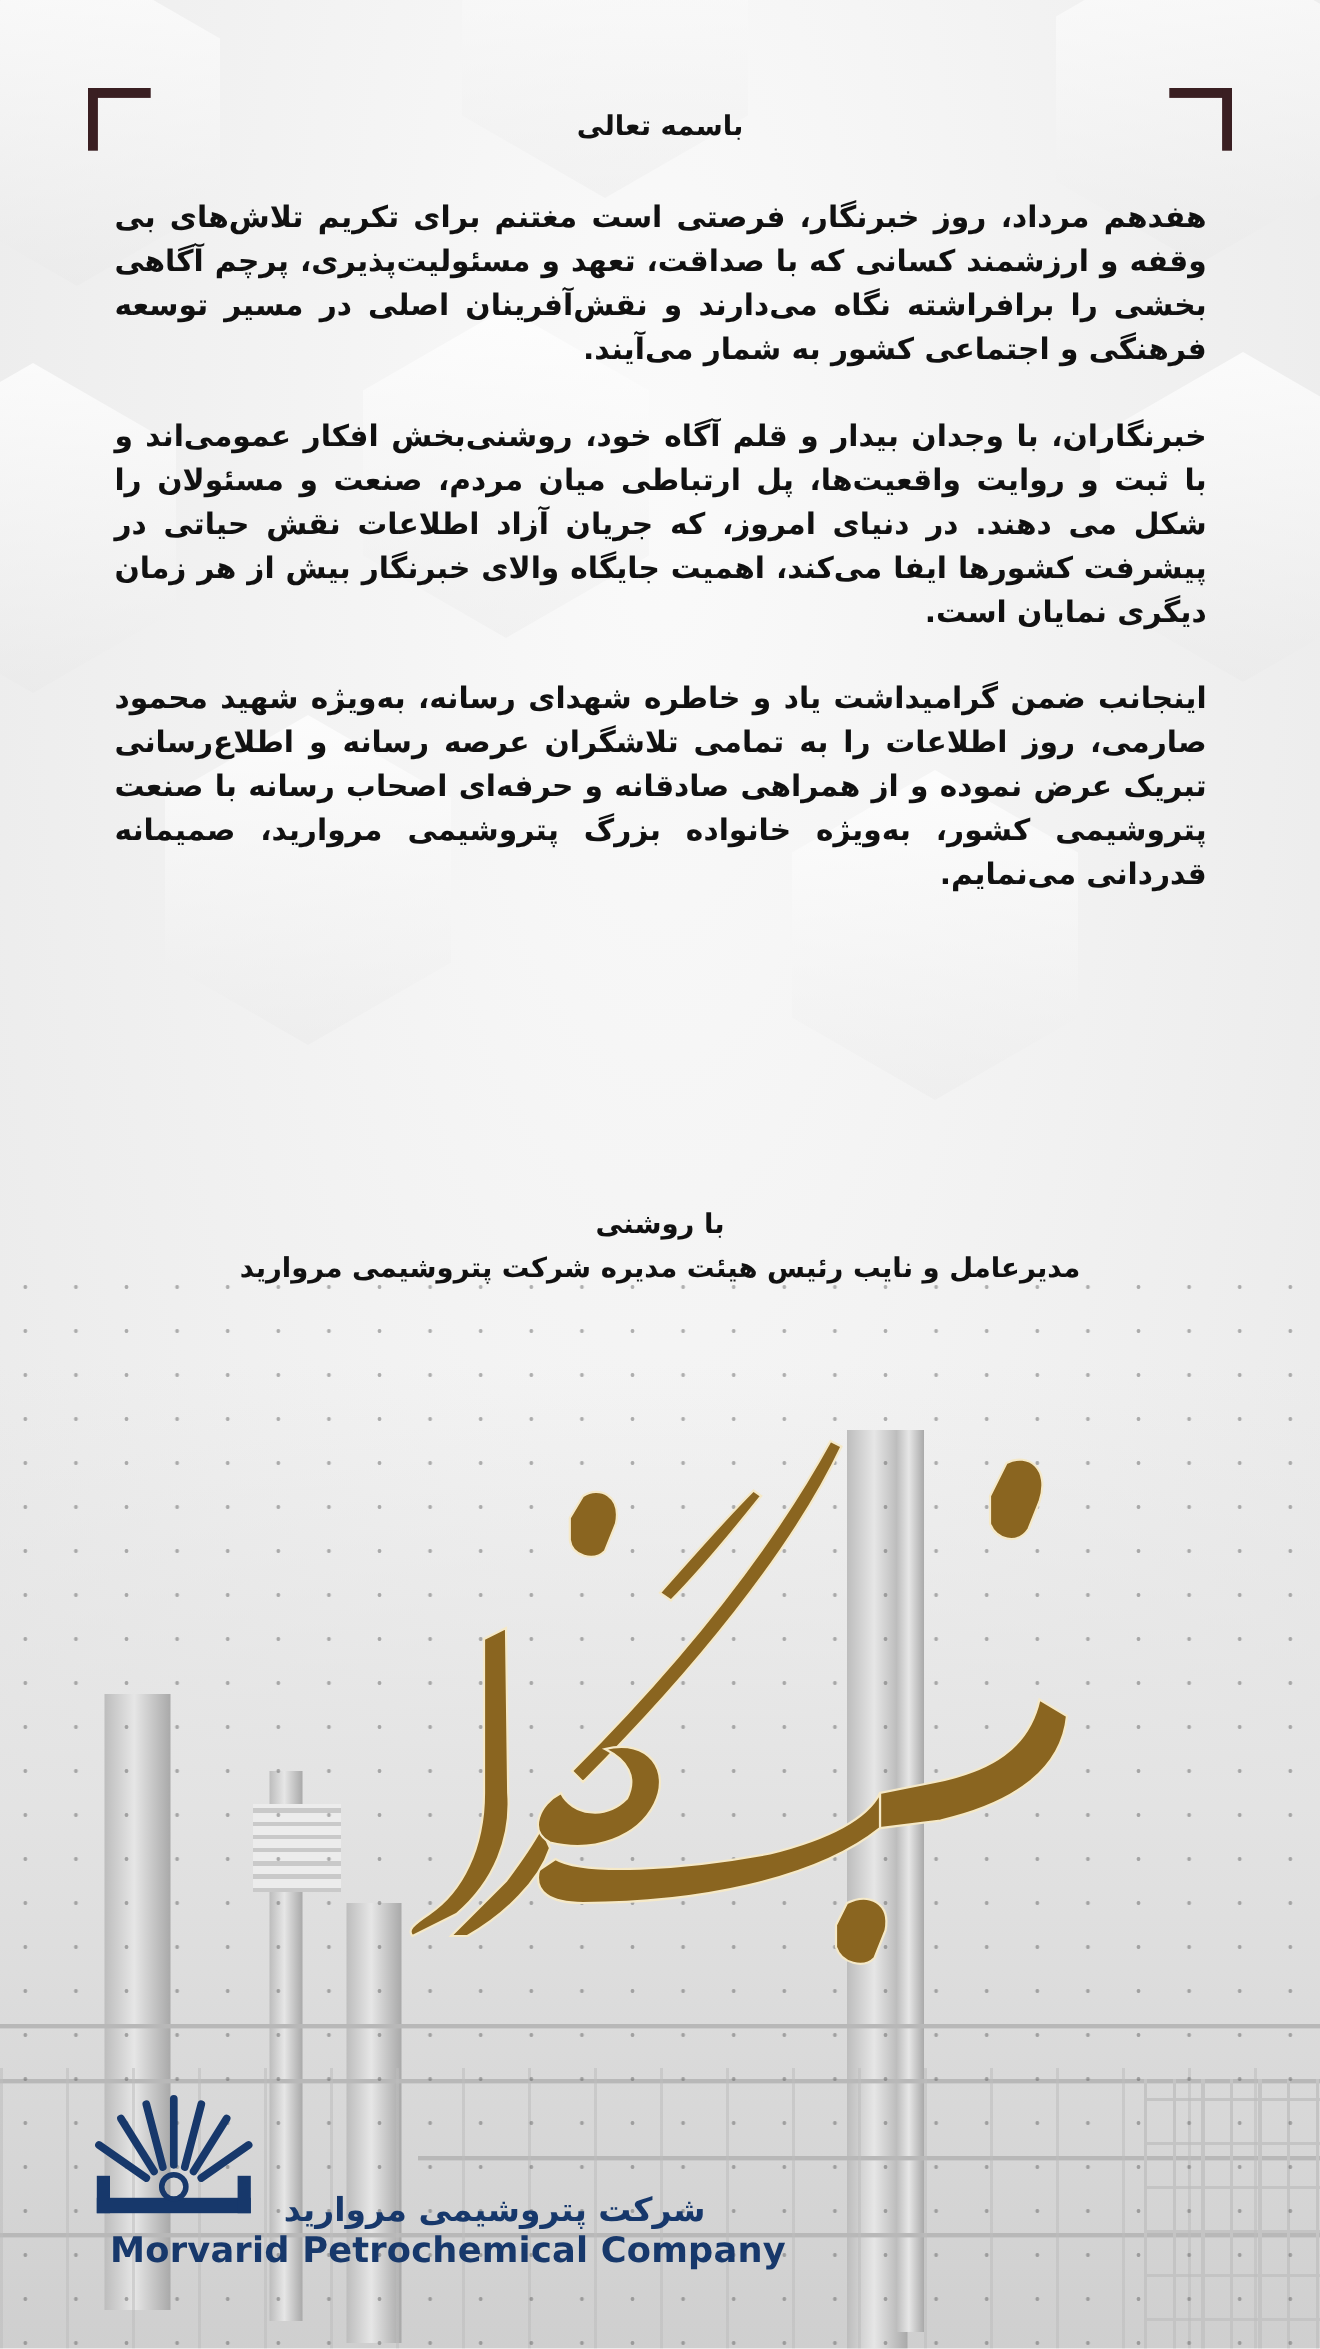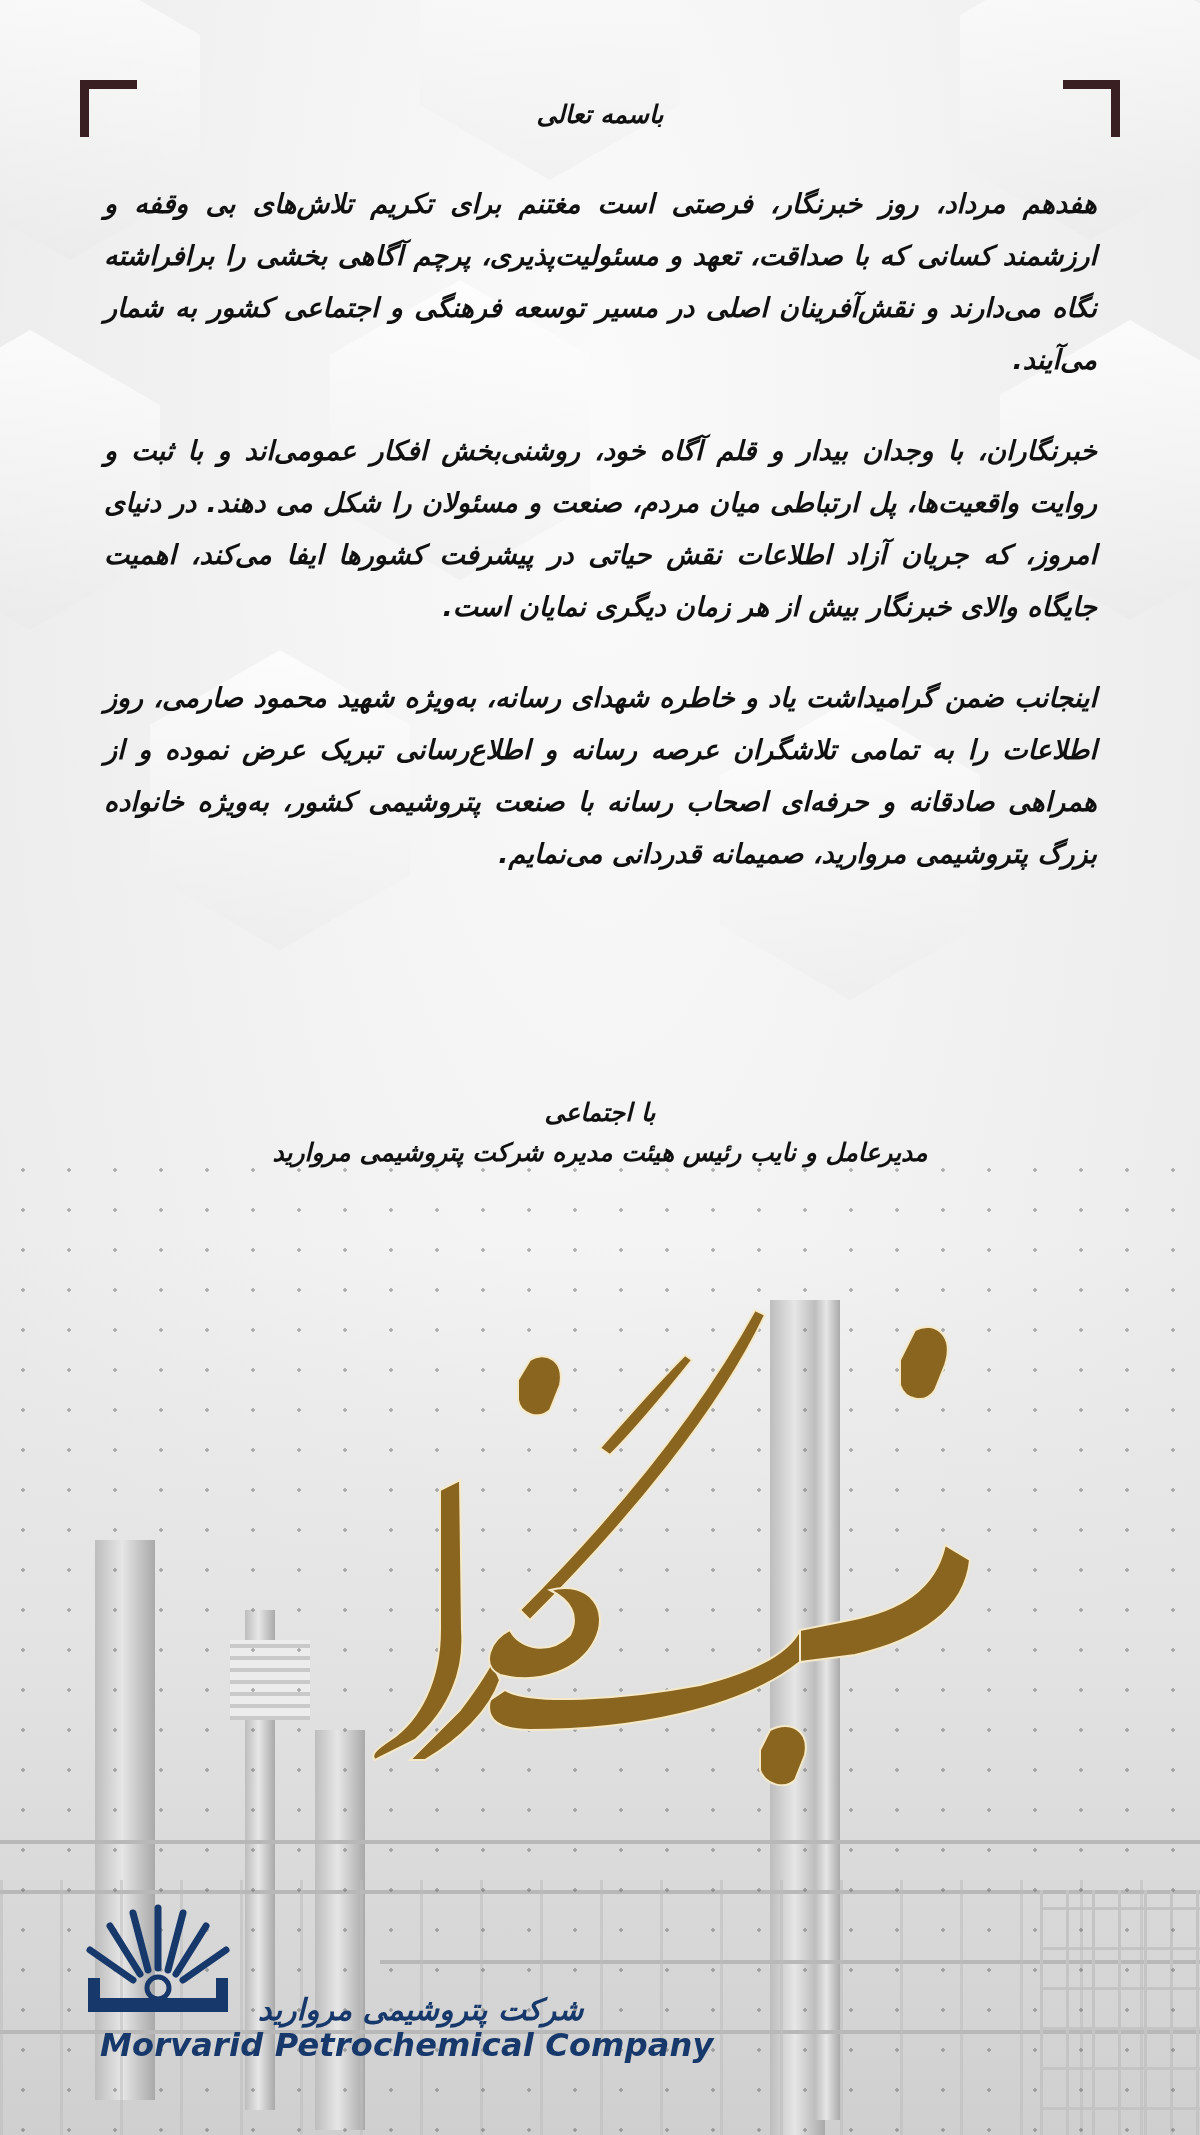--- a/index.html
+++ b/index.html
@@ -7,21 +7,20 @@
       width: 1200px; height: 2135px; overflow: hidden;
       font-family: "DejaVu Sans", sans-serif;
       background: #f1f1f1;
       position: relative;
     }
     .page {
       position: absolute; inset: 0;
       background:
         radial-gradient(ellipse at 50% 20%, #fafafa 0%, #f0f0f0 55%, #e8e8e8 100%);
       overflow: hidden;
-      font-style: italic;
     }
     
     .hex {
       position: absolute; width: 260px; height: 300px;
       background: linear-gradient(180deg, rgba(255,255,255,0.75), rgba(230,230,230,0.35));
       clip-path: polygon(50% 0, 100% 25%, 100% 75%, 50% 100%, 0 75%, 0 25%);
     }
     .corner {
       position: absolute; width: 48px; height: 48px;
       border-color: #3a1f22; border-style: solid; border-width: 0;
@@ -30,21 +29,21 @@
     .corner.tr { right: 80px; top: 80px; border-top-width: 9px; border-right-width: 9px; }
 
     .heading {
       position: absolute; top: 100px; left: 0; right: 0;
       text-align: center; font-size: 25px; font-weight: bold; color: #111;
       direction: rtl;
     }
     .letter {
       position: absolute; left: 104px; width: 993px; top: 178px;
       direction: rtl; text-align: justify; text-align-last: right;
-      color: #111; font-weight: bold; font-size: 27px; line-height: 52px;
+      color: #111; font-weight: bold; font-size: 27px; line-height: 40px;
     }
     .letter p { margin: 0 0 39px 0; }
     .signature {
       position: absolute; top: 1093px; left: 0; right: 0;
       direction: rtl; text-align: center; color: #111; font-weight: bold;
       font-size: 25px; line-height: 40px;
     }
     .signature div { margin: 0; }
 
     
@@ -108,21 +107,21 @@
 
   <div class="heading">باسمه تعالی</div>
 
   <div class="letter">
     <p>هفدهم مرداد، روز خبرنگار، فرصتی است مغتنم برای تکریم تلاش‌های بی وقفه و ارزشمند کسانی که با صداقت، تعهد و مسئولیت‌پذیری، پرچم آگاهی بخشی را برافراشته نگاه می‌دارند و نقش‌آفرینان اصلی در مسیر توسعه فرهنگی و اجتماعی کشور به شمار می‌آیند.</p>
     <p>خبرنگاران، با وجدان بیدار و قلم آگاه خود، روشنی‌بخش افکار عمومی‌اند و با ثبت و روایت واقعیت‌ها، پل ارتباطی میان مردم، صنعت و مسئولان را شکل می دهند. در دنیای امروز، که جریان آزاد اطلاعات نقش حیاتی در پیشرفت کشورها ایفا می‌کند، اهمیت جایگاه والای خبرنگار بیش از هر زمان دیگری نمایان است.</p>
     <p>اینجانب ضمن گرامیداشت یاد و خاطره شهدای رسانه، به‌ویژه شهید محمود صارمی، روز اطلاعات را به تمامی تلاشگران عرصه رسانه و اطلاع‌رسانی تبریک عرض نموده و از همراهی صادقانه و حرفه‌ای اصحاب رسانه با صنعت پتروشیمی کشور، به‌ویژه خانواده بزرگ پتروشیمی مروارید، صمیمانه قدردانی می‌نمایم.</p>
   </div>
 
   <div class="signature">
-    <div>با اجتماعی</div>
+    <div>با روشنی</div>
     <div>مدیرعامل و نایب رئیس هیئت مدیره شرکت پتروشیمی مروارید</div>
   </div>
 
   <svg class="calligraphy" viewBox="0 0 800 500">
     <g fill="#8a6520" stroke="#f5e9c8" stroke-width="2">
 
       <path d="M 715 40 C 735 30, 755 45, 745 75 L 735 100 C 725 115, 705 110, 700 95 L 700 70 Z"></path>
 
       <path d="M 770 270 C 765 320, 720 350, 655 365 L 600 372 L 600 340 L 650 330 C 700 320, 735 300, 745 255 Z"></path>
 

